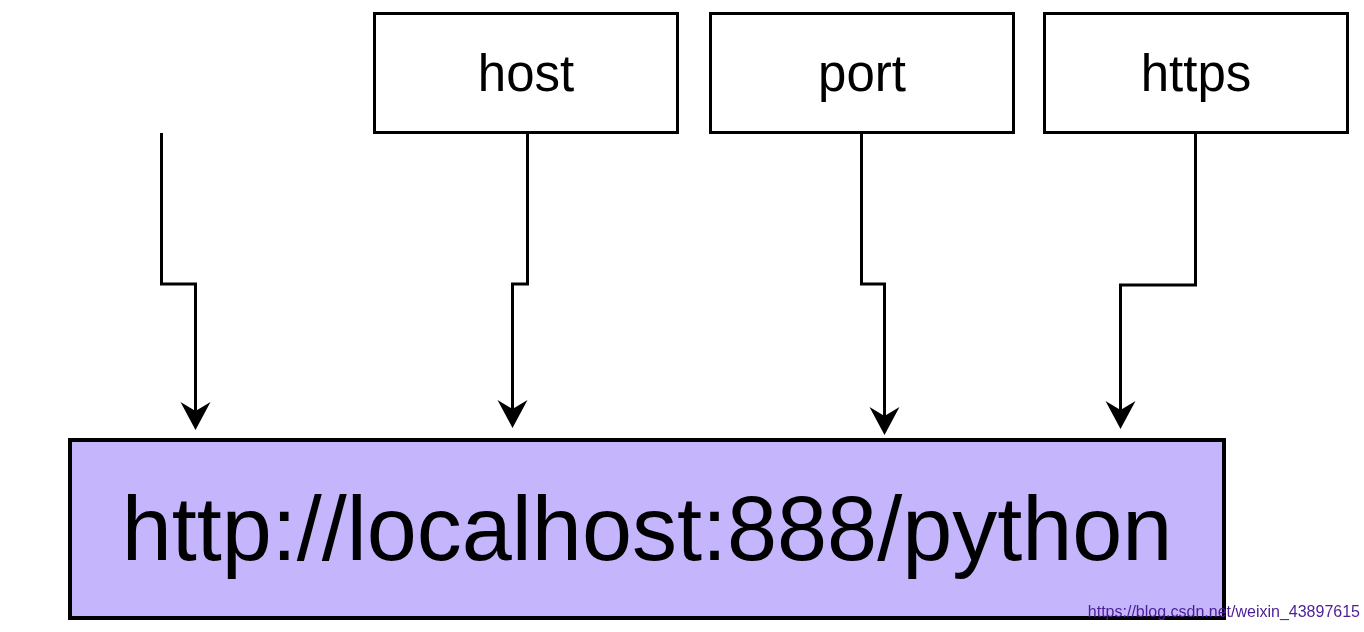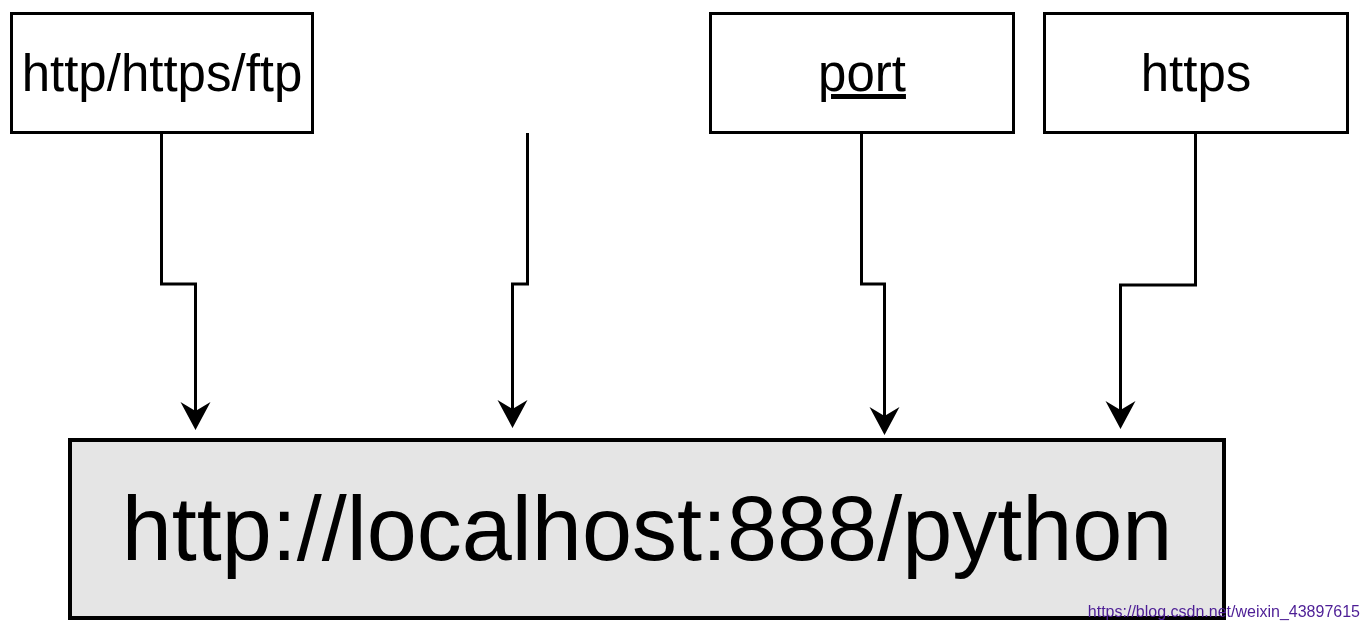--- a/index.html
+++ b/index.html
@@ -25,21 +25,21 @@
     display: flex;
     align-items: center;
     justify-content: center;
     font-size: 51px;
     line-height: 1;
     color: #000000;
     white-space: nowrap;
   }
   .box-scheme { left: 10px;   width: 304px; }
   .box-host   { left: 373px;  width: 306px; }
-  .box-port   { left: 709px;  width: 306px; text-decoration: underline; }
+  .box-port   { left: 709px;  width: 306px; }
   .box-path   { left: 1043px; width: 306px; }
 
   .arrow-layer {
     position: absolute;
     left: 0;
     top: 0;
     width: 1364px;
     height: 632px;
     pointer-events: none;
   }
@@ -54,21 +54,21 @@
   }
 
   .url-box {
     position: absolute;
     left: 68px;
     top: 438px;
     width: 1158px;
     height: 182px;
     box-sizing: border-box;
     border: 4px solid #000000;
-    background: #e5e5e5;
+    background: #c4b5fd;
     display: flex;
     align-items: center;
     justify-content: center;
   }
   .url-text {
     font-size: 90px;
     line-height: 1;
     color: #000000;
     white-space: nowrap;
     letter-spacing: 0;
@@ -83,22 +83,22 @@
     color: #4c1d95;
     white-space: nowrap;
     z-index: 5;
   }
 </style>
 </head>
 <body>
 
 <div class="canvas">
 
-  <div class="label-box box-scheme">
-    <span>http/https/ftp</span>
+  <div class="label-box box-host">
+    <span>host</span>
   </div>
   <div class="label-box box-port">
     <span>port</span>
   </div>
   <div class="label-box box-path">
     <span>https</span>
   </div>
 
   <svg class="arrow-layer" viewBox="0 0 1364 632" xmlns="http://www.w3.org/2000/svg">
     <g>

